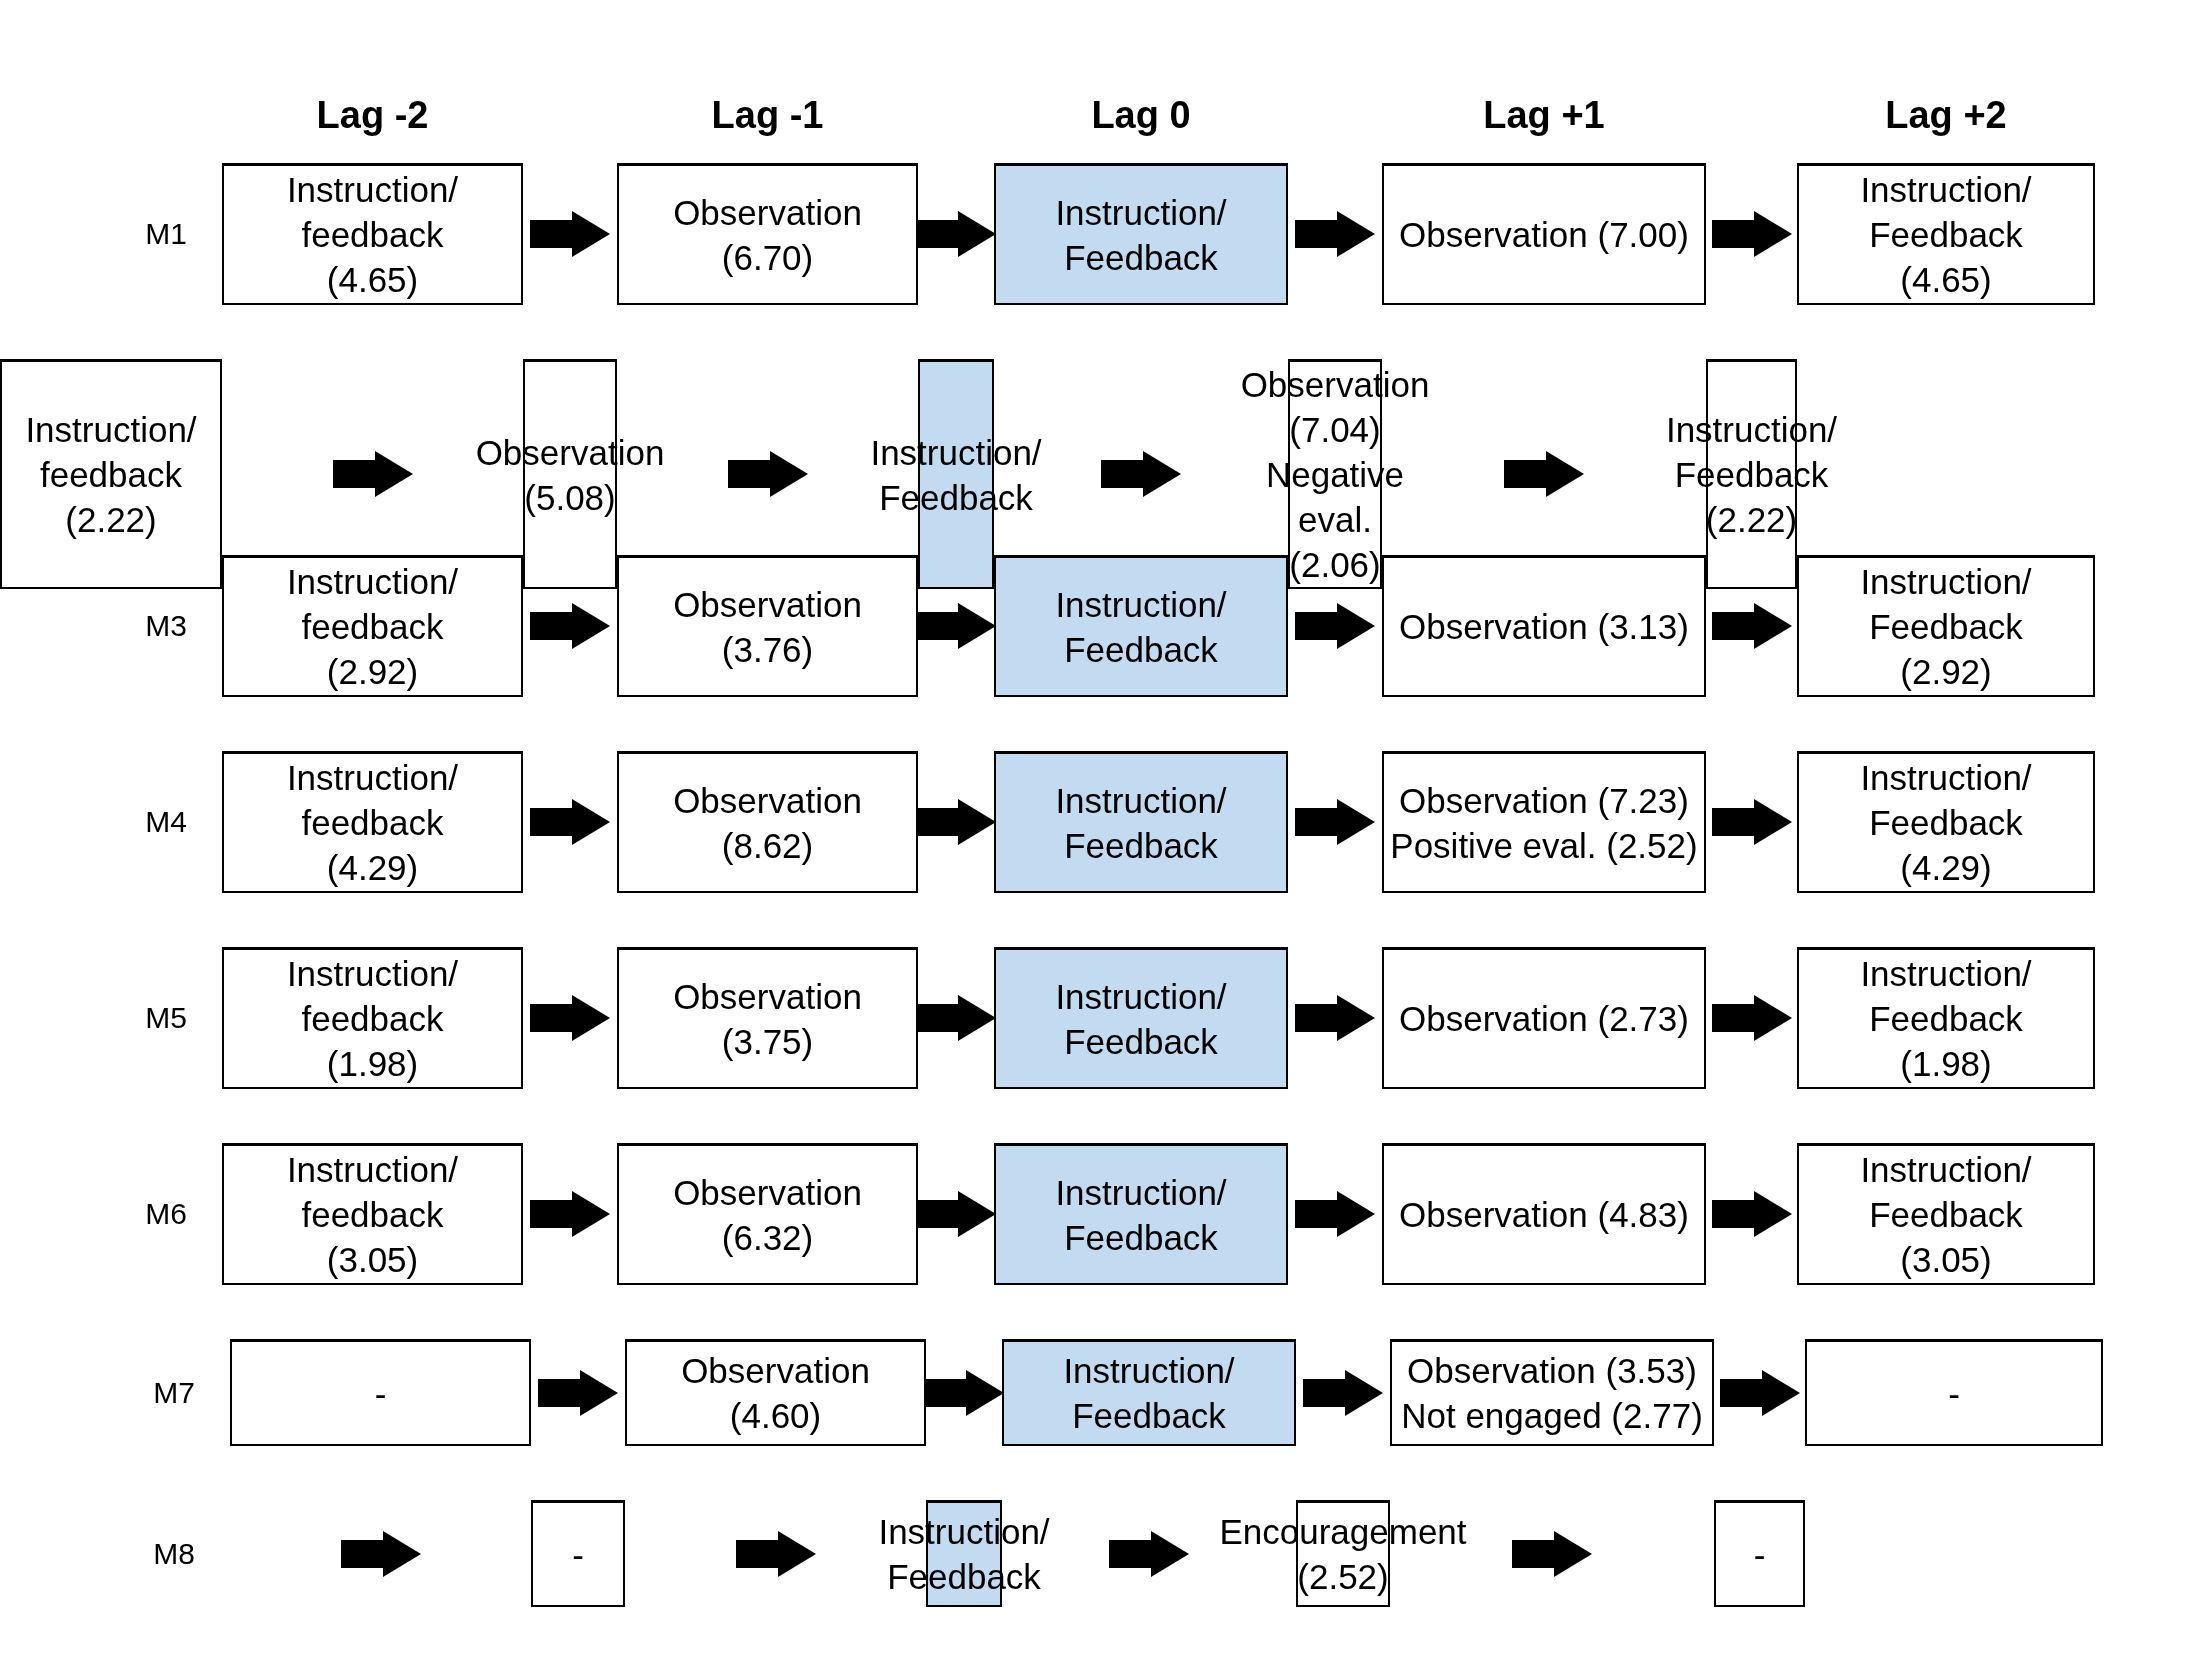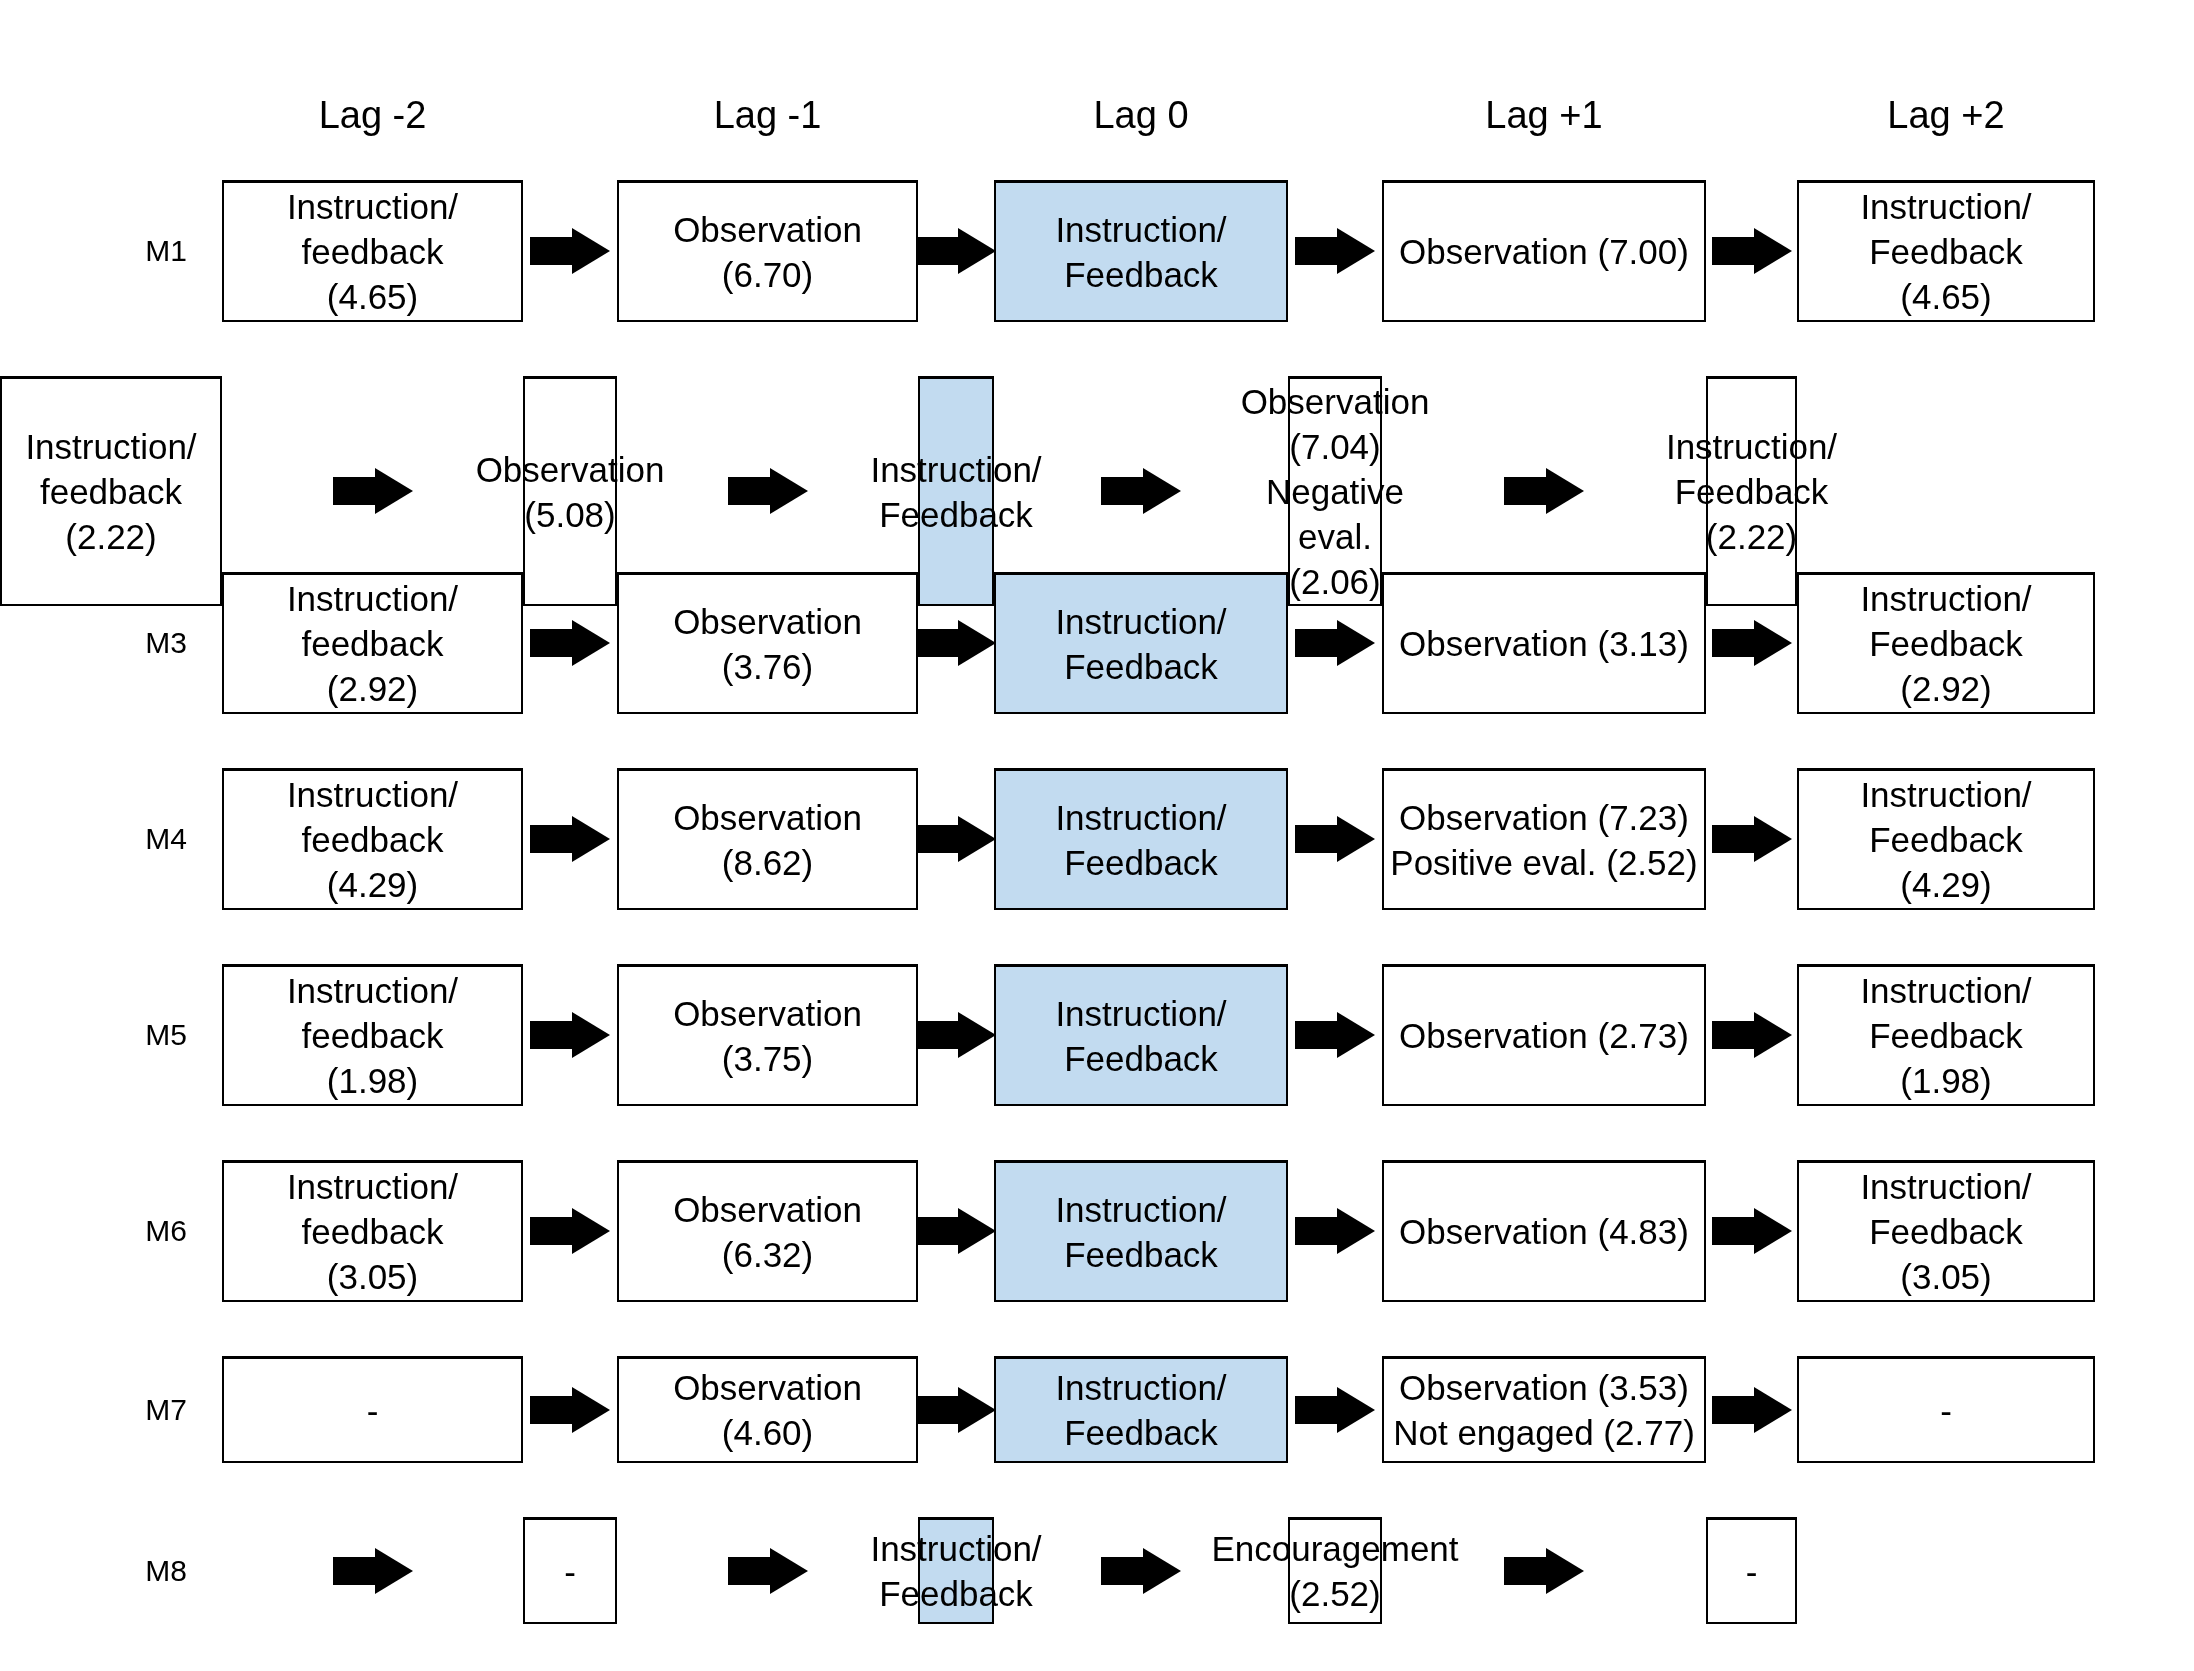--- a/index.html
+++ b/index.html
@@ -19,30 +19,31 @@
     font-family:"Liberation Sans","DejaVu Sans",sans-serif;
     overflow:hidden;
   }
   .grid{
     display:grid;
     grid-template-columns:222px 301px 94px 301px 76px 294px 94px 324px 91px 298px;
   }
   .header-row{
     margin-top:94px;
     height:42px;
-    margin-bottom:44px;
+    margin-bottom:27px;
     align-items:center;
+    font-weight:bold;
   }
   .col-header{
     text-align:center;
     font-size:38px;
     line-height:42px;
   }
   .row{height:142px;margin-bottom:54px;}
-  .row.short{height:107px;}
+  .row.short{height:107px;padding-left:8px;}
   .row-label{
     font-size:30px;
     display:flex;align-items:center;justify-content:flex-end;
     padding-right:35px;box-sizing:border-box;height:100%;
   }
   .box{
     box-sizing:border-box;
     height:100%;
     border:2.5px solid var(--border-color);
     border-top-width:3.3px;

